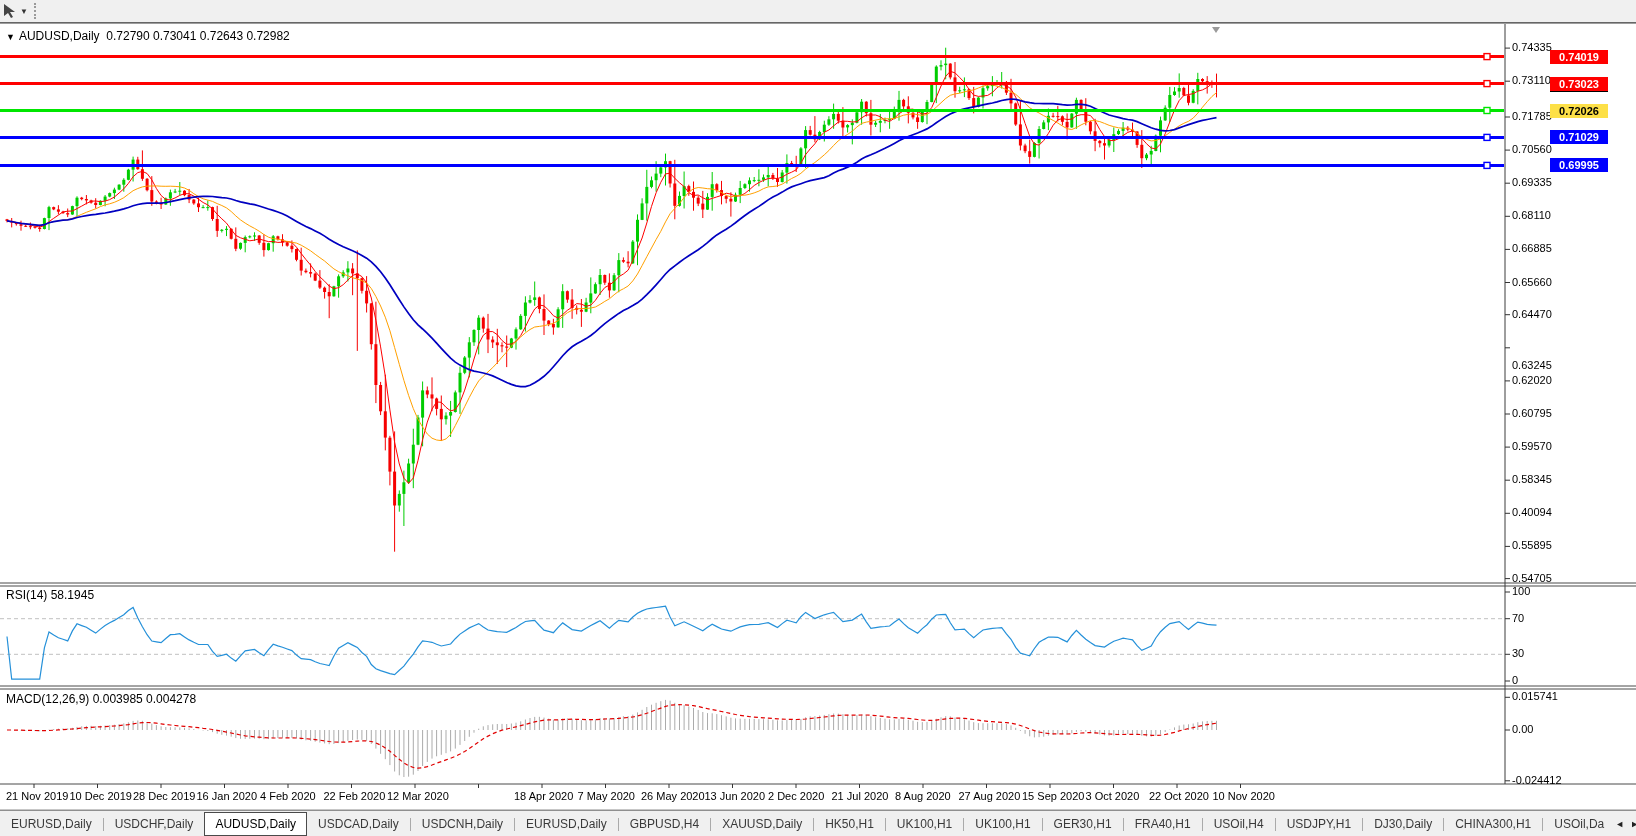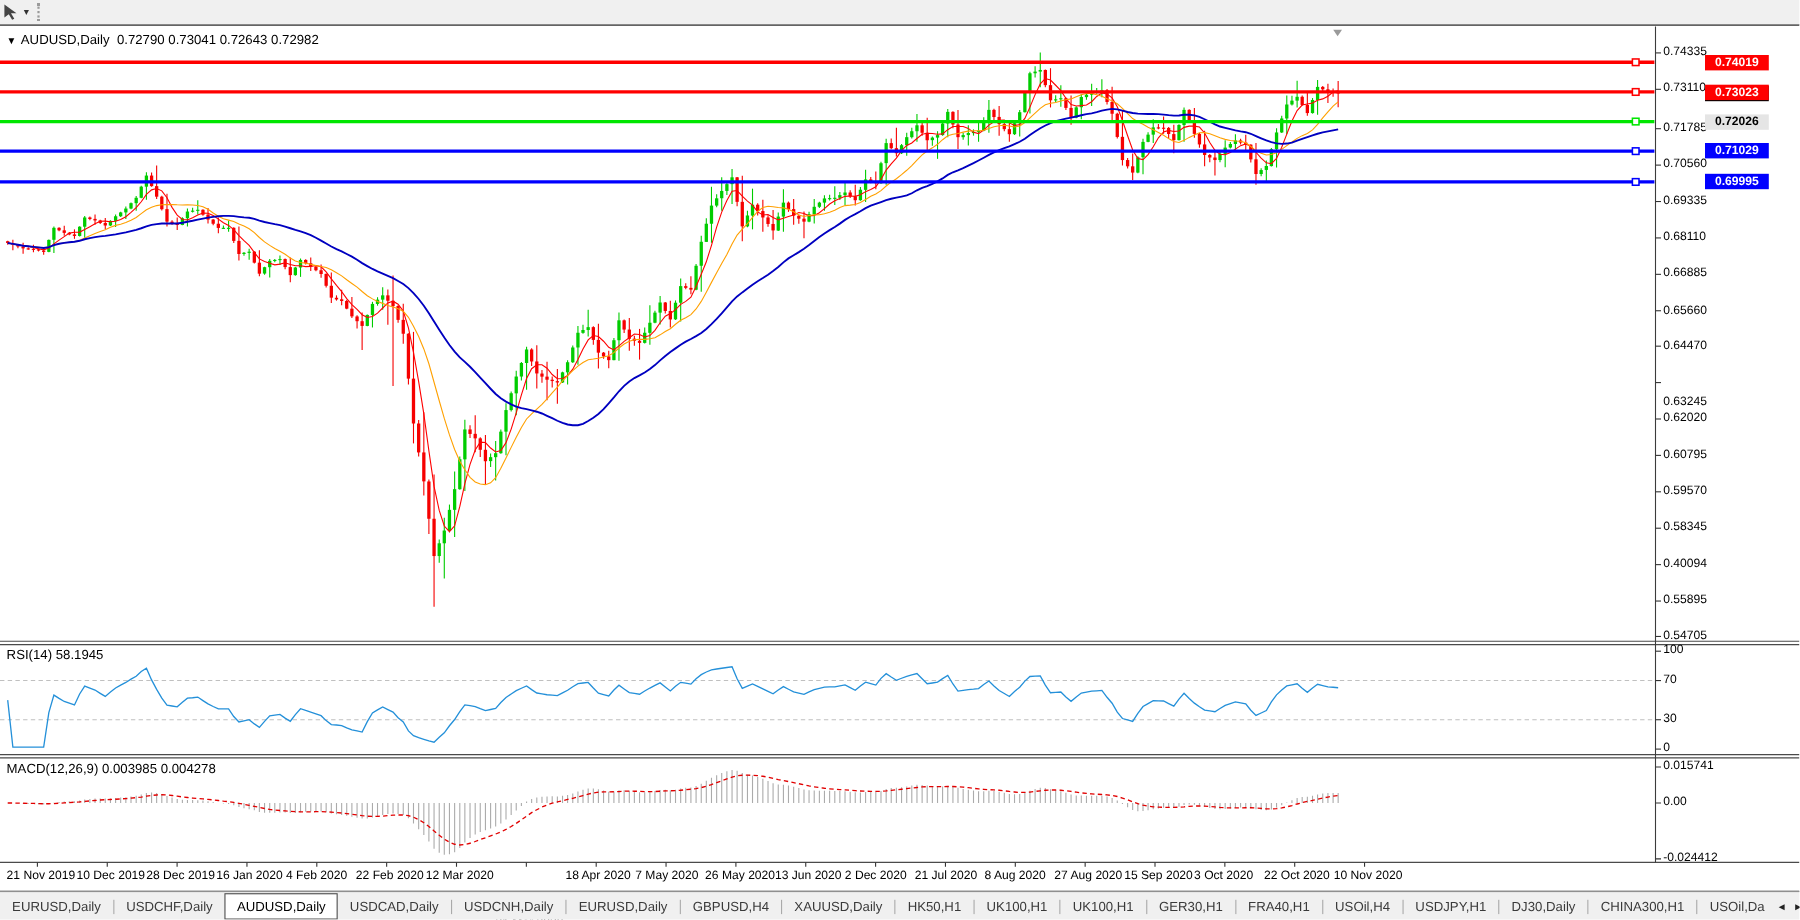--- a/index.html
+++ b/index.html
@@ -934,21 +934,21 @@
       <div class="tick" style="top: 647.3px;">30</div>
       <div class="tick" style="top: 674px;">0</div>
       <div class="tick" style="top: 690.3px;">0.015741</div>
       <div class="tick" style="top: 723px;">0.00</div>
       <div class="tick" style="top: 773.8px;">-0.024412</div>
     </div>
   <div id="badges">
       <div class="badge" style="top: 77.7px; background: rgb(0, 0, 0); color: rgb(255, 255, 255);">0.72982</div>
       <div class="badge" style="top: 49.6px; background: rgb(255, 0, 0); color: rgb(255, 255, 255);">0.74019</div>
       <div class="badge" style="top: 76.6px; background: rgb(255, 0, 0); color: rgb(255, 255, 255);">0.73023</div>
-      <div class="badge" style="top: 103.5px; background: #e5e5e5; color: rgb(0, 0, 0);">0.72026</div>
+      <div class="badge" style="top: 103.5px; background: #fde047; color: rgb(0, 0, 0);">0.72026</div>
       <div class="badge" style="top: 130.4px; background: rgb(0, 0, 255); color: rgb(255, 255, 255);">0.71029</div>
       <div class="badge" style="top: 158.4px; background: rgb(0, 0, 255); color: rgb(255, 255, 255);">0.69995</div>
     </div>
   <div id="date-axis">
       <div class="date-label" style="left: 6px;">21 Nov 2019</div>
       <div class="date-label" style="left: 69.5px;">10 Dec 2019</div>
       <div class="date-label" style="left: 133px;">28 Dec 2019</div>
       <div class="date-label" style="left: 196.5px;">16 Jan 2020</div>
       <div class="date-label" style="left: 260px;">4 Feb 2020</div>
       <div class="date-label" style="left: 323.5px;">22 Feb 2020</div>

